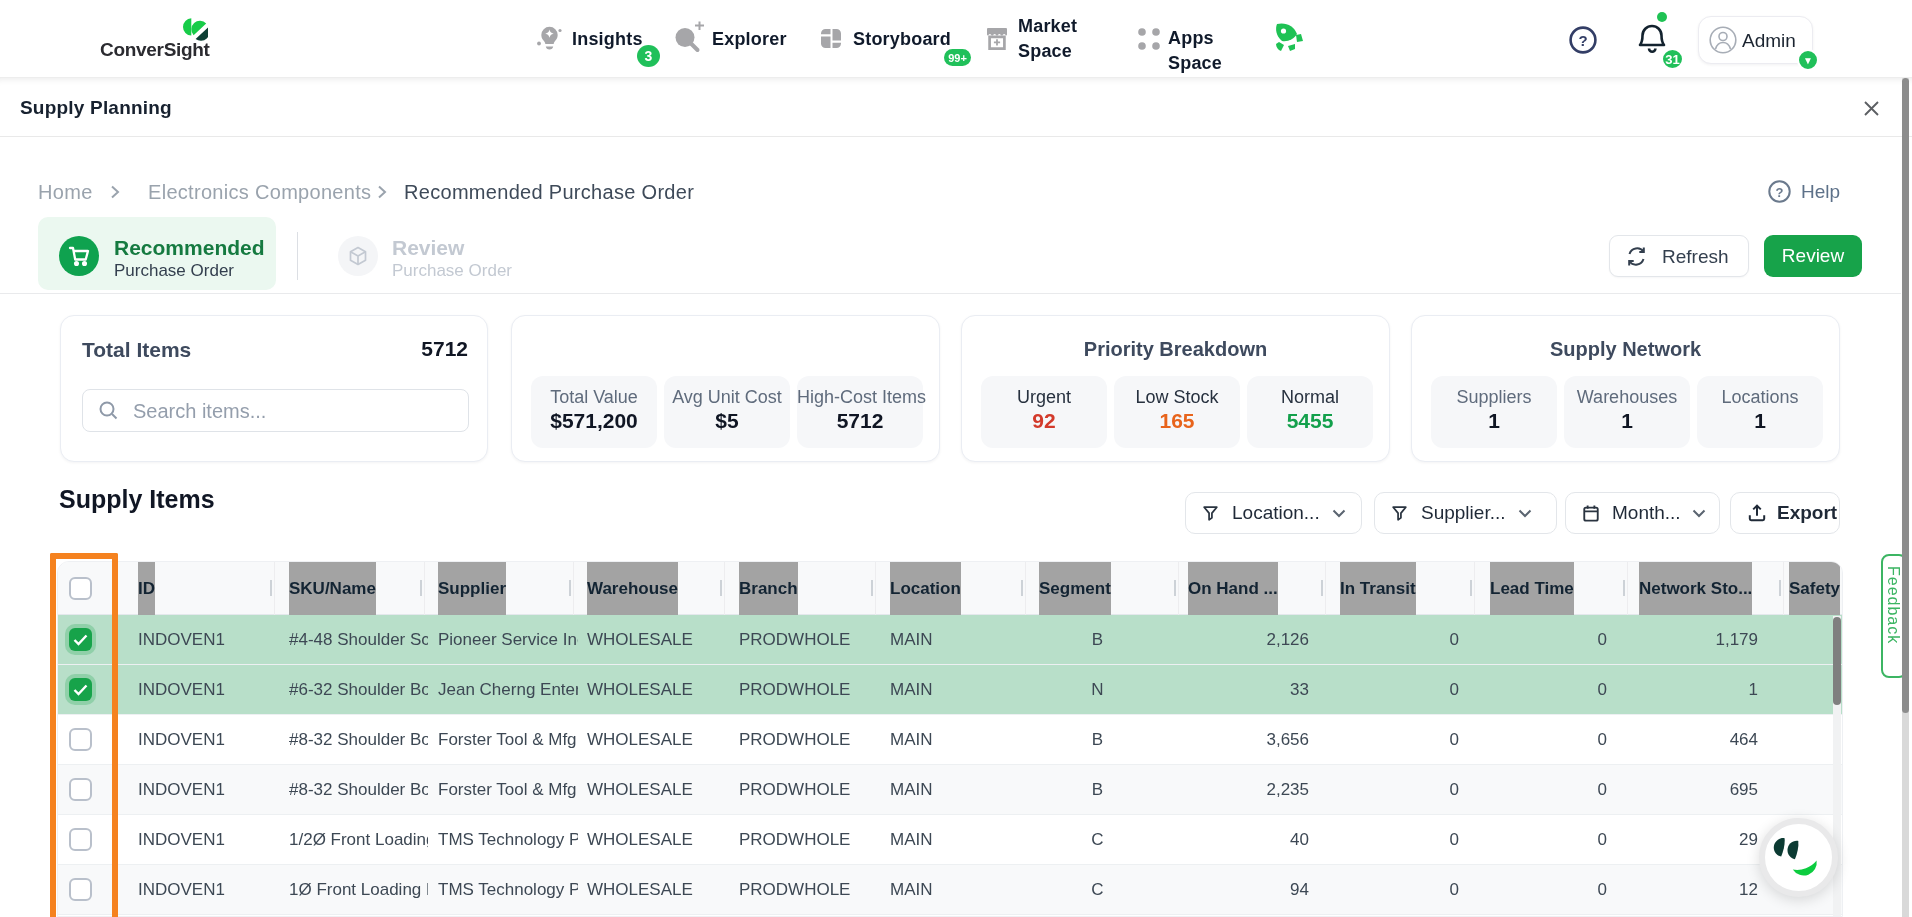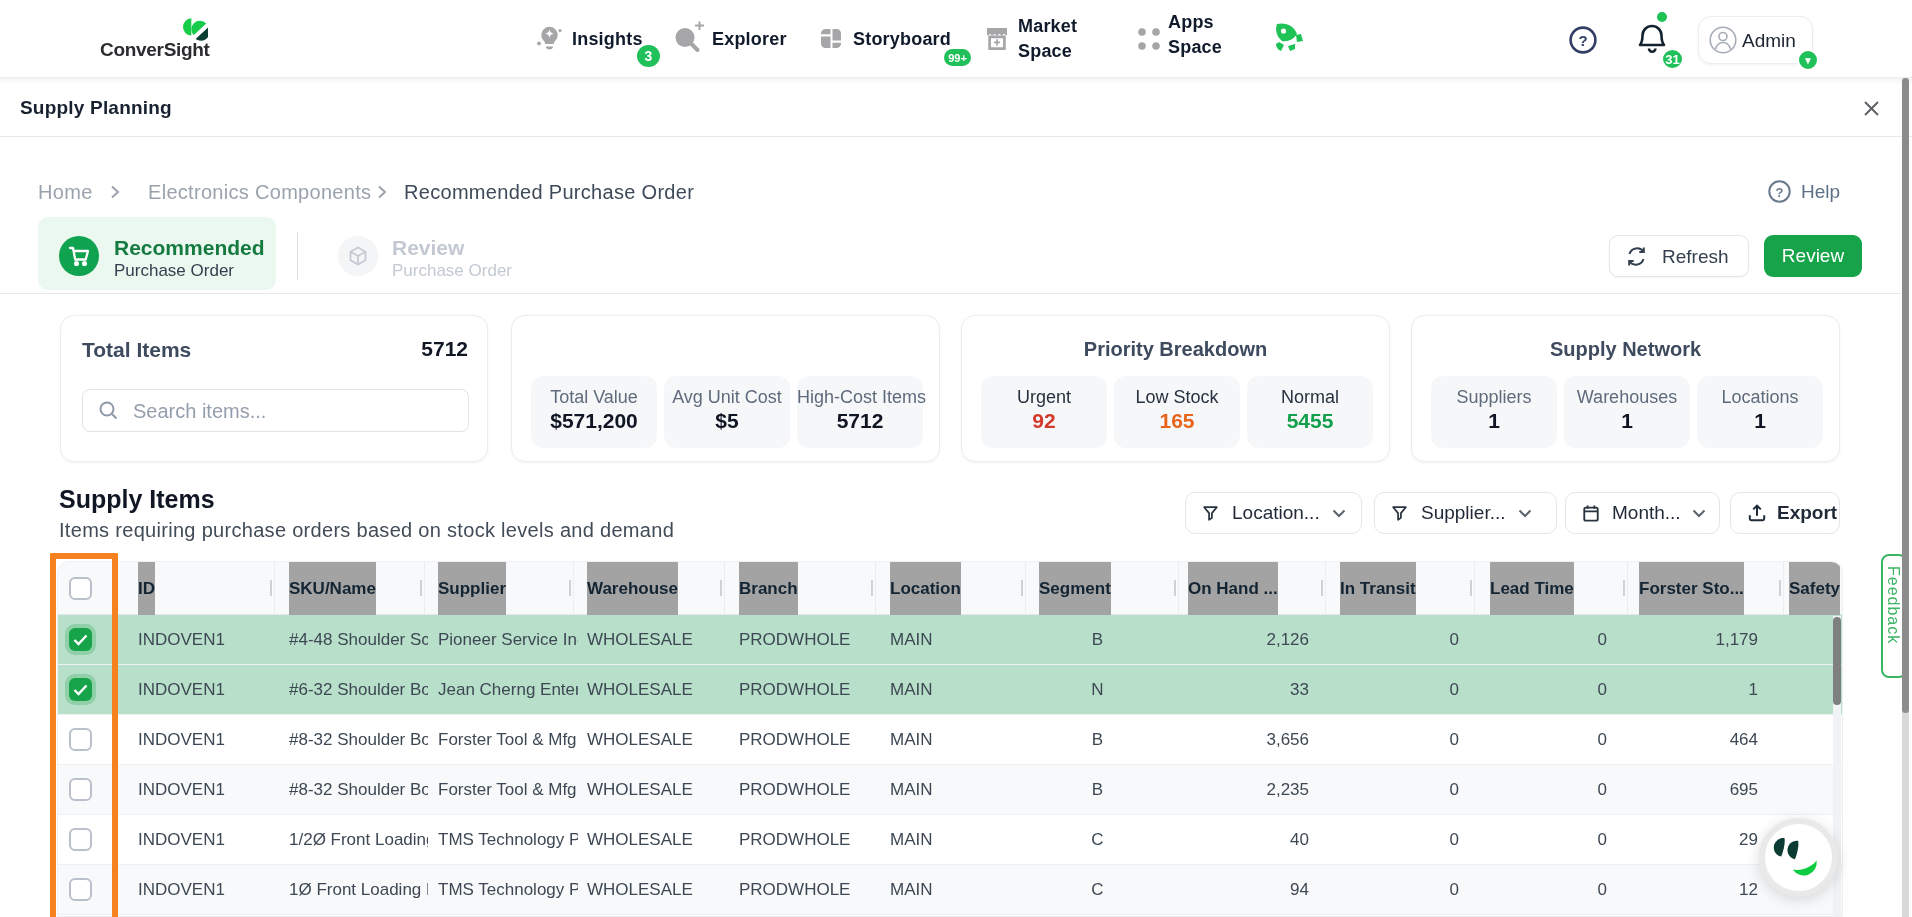--- a/index.html
+++ b/index.html
@@ -101,21 +101,21 @@
       <path d="M10 11.2 v6.2 M6.9 14.3 h6.2" stroke="#a6a6a9" stroke-width="1.8"></path>
     </svg>
     <div class="navitem" style="left:1018px; line-height:25px; display:block; padding-top:14px;">Market<br>Space</div>
 
     <svg class="abs" style="left:1138px; top:28px;" width="22" height="22" viewBox="0 0 22 22">
       <circle cx="4" cy="4" r="3.8" fill="#a6a6a9"></circle>
         <circle cx="18" cy="4" r="3.8" fill="#a6a6a9"></circle>
       <circle cx="4" cy="18" r="3.8" fill="#a6a6a9"></circle>
         <circle cx="18" cy="18" r="3.8" fill="#a6a6a9"></circle>
     </svg>
-    <div class="navitem" style="left:1168px; line-height:25px; display:block; padding-top:10px;">Apps<br>Space</div>
+    <div class="navitem" style="left:1168px; line-height:25px; display:block; padding-top:26px;">Apps<br>Space</div>
 
     <svg class="abs" style="left:1274px; top:22px;" width="30" height="32" viewBox="0 0 30 32">
       <path d="M3 2 C 12 0, 20 4, 23 12 C 20 17, 14 20, 8 19 C 2 14, 1 7, 3 2 Z" fill="#1fc254"></path>
       <circle cx="9.5" cy="9" r="2.6" fill="#fff"></circle>
       <path d="M22 13 l5 -1 2 7 -6 1 Z" fill="#1fc254"></path>
       <path d="M5 20 l5 3 -3 6 c-3-1-5-4-5-7 Z" fill="#1fc254"></path>
       <path d="M14 24 l7 -2 0 5 -5 2 Z" fill="#1fc254"></path>
     </svg>
 
     <svg class="abs" style="left:1569px; top:26px;" width="28" height="28" viewBox="0 0 28 28">
@@ -246,21 +246,20 @@
         <div class="lab">Warehouses</div>
         <div class="val">1</div>
       </div>
     <div class="minibox" style="left:285px;">
         <div class="lab">Locations</div>
         <div class="val">1</div>
       </div>
   </div>
 
   <div class="abs" style="left:59px; top:485px; font-size:25px; font-weight:700; color:#101624;">Supply Items</div>
-  <div class="abs" style="left:59px; top:519px; font-size:20px; letter-spacing:.3px; color:#424c58;">Items requiring purchase orders based on stock levels and demand</div>
 
   <div class="fbtn" style="left:1185px; width:177px;">
     <svg style="margin-left:17px;" width="15" height="15" viewBox="0 0 19 19">
         <path d="M1.5 1.5 h16 l-6.2 7.5 v6 l-3.6 2.5 v-8.5 Z" fill="none" stroke="#2a3440" stroke-width="2.2" stroke-linejoin="round"></path>
       </svg>
     <span style="margin-left:14px;">Location...</span>
     <svg style="margin-left:12px;" width="14" height="9" viewBox="0 0 14 9">
         <path d="M1.5 1.5 L7 7 L12.5 1.5" stroke="#5a6470" stroke-width="2" fill="none"></path>
       </svg>
   </div>
@@ -298,21 +297,21 @@
     <div class="hcell" style="left:80px;">ID</div>
     <div class="hcell" style="left:231px;">SKU/Name</div>
     <div class="hcell" style="left:380px;">Supplier</div>
     <div class="hcell" style="left:529px;">Warehouse</div>
     <div class="hcell" style="left:681px;">Branch</div>
     <div class="hcell" style="left:832px;">Location</div>
     <div class="hcell" style="left:981px;">Segment</div>
     <div class="hcell" style="left:1130px;">On Hand ...</div>
     <div class="hcell" style="left:1282px;">In Transit</div>
     <div class="hcell" style="left:1432px;">Lead Time</div>
-    <div class="hcell" style="left:1581px;">Forster Sto...</div>
+    <div class="hcell" style="left:1581px;">Network Sto...</div>
     <div class="hcell" style="left:1731px;">Safety</div>
     <div class="hsep" style="left:212px;"></div>
       <div class="hsep" style="left:362px;"></div>
     <div class="hsep" style="left:511px;"></div>
       <div class="hsep" style="left:662px;"></div>
     <div class="hsep" style="left:813px;"></div>
       <div class="hsep" style="left:963px;"></div>
     <div class="hsep" style="left:1116px;"></div>
       <div class="hsep" style="left:1263px;"></div>
     <div class="hsep" style="left:1412px;"></div>

